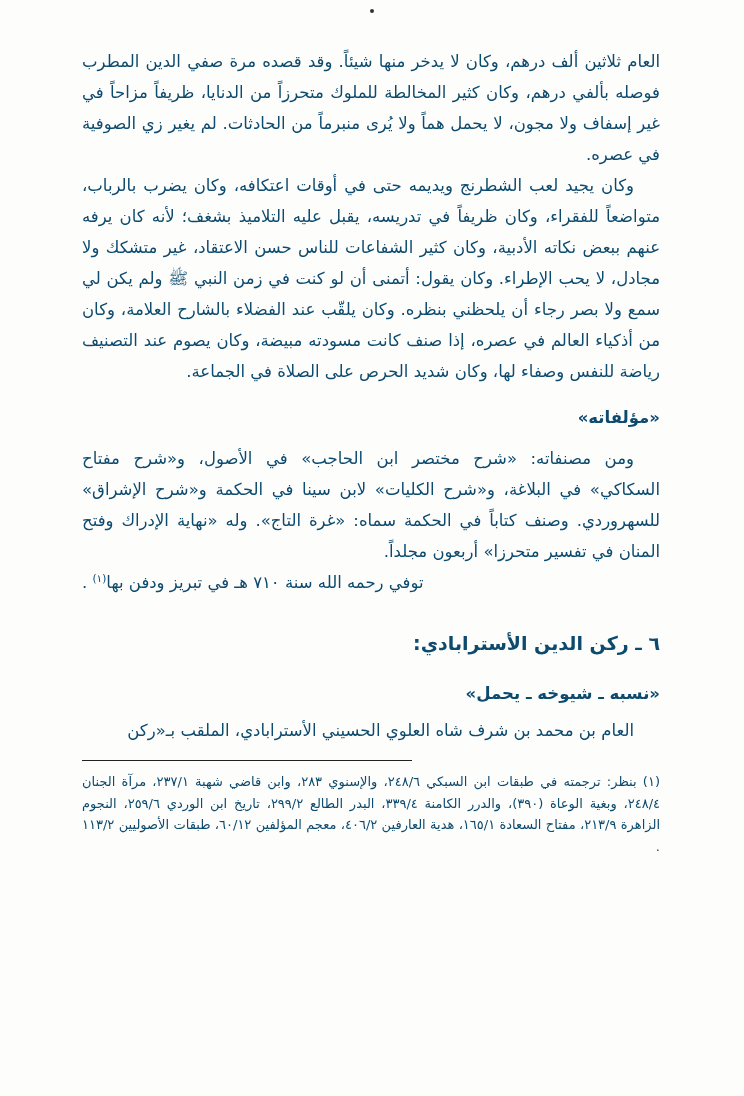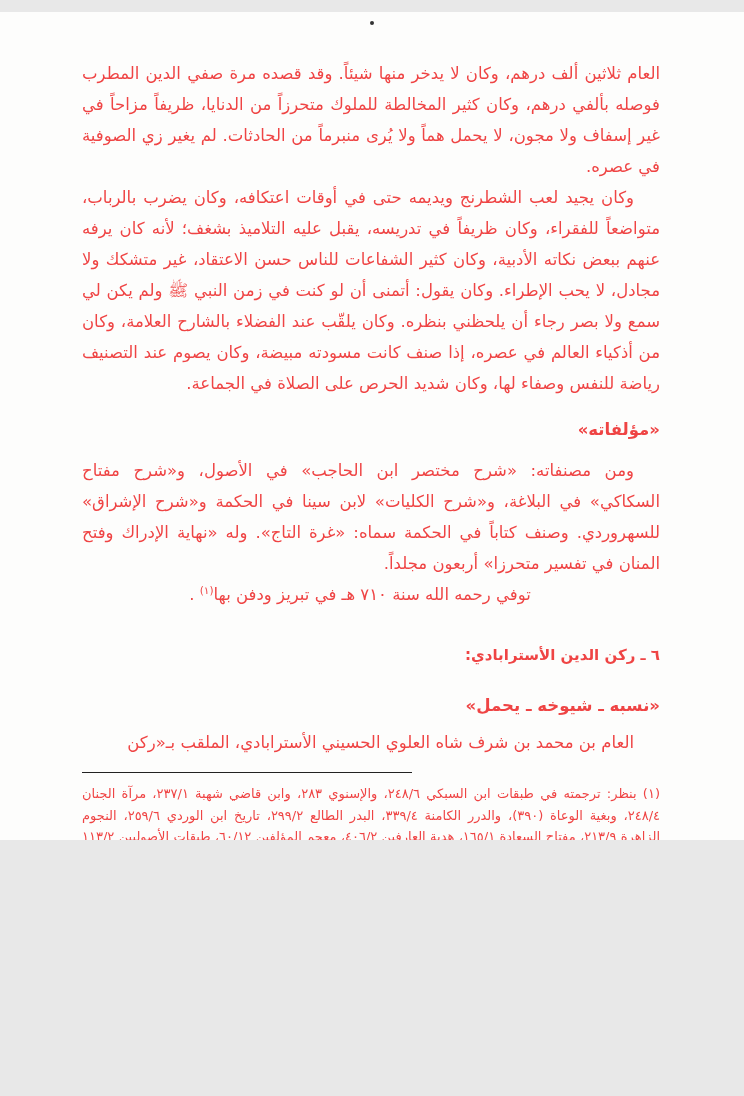--- a/index.html
+++ b/index.html
@@ -3,24 +3,24 @@
 <meta charset="utf-8">
 <style>
   html, body {
     margin: 0;
     padding: 0;
     background: #e8e8e8;
   }
   .page {
     position: relative;
     width: 744px;
-    height: 828px;
-    margin: 12px auto;
+    height: 1096px;
+    margin: 0 auto;
     background: #fdfdfc;
-    color: #ef4444;
+    color: #0c4a6e;
     font-family: "DejaVu Sans", sans-serif;
     overflow: hidden;
     direction: rtl;
   }
   .content {
     position: absolute;
     top: 0;
     right: 84px;
     left: 82px;
     padding-top: 46px;
@@ -40,30 +40,30 @@
     font-weight: bold;
     line-height: 30px;
   }
   .center-head.death { margin-top: 18px; margin-bottom: 2px; }
   .center-head.sub { margin-top: 20px; margin-bottom: 6px; }
   p.death-line {
     margin: 0;
     font-size: 16.5px;
     line-height: 31px;
     text-indent: 22px;
-    text-align: center;
+    text-align: left;
   }
   sup.fn-ref {
     font-size: 10.5px;
     line-height: 0;
     vertical-align: super;
   }
   h2.section-title {
     margin: 30px 0 0 0;
-    font-size: 15px;
+    font-size: 19px;
     font-weight: bold;
     line-height: 31px;
     text-align: right;
   }
   .footnote-rule {
     margin-top: 14px;
     margin-right: auto;  
     margin-left: 0;
     width: 330px;
     height: 0;

